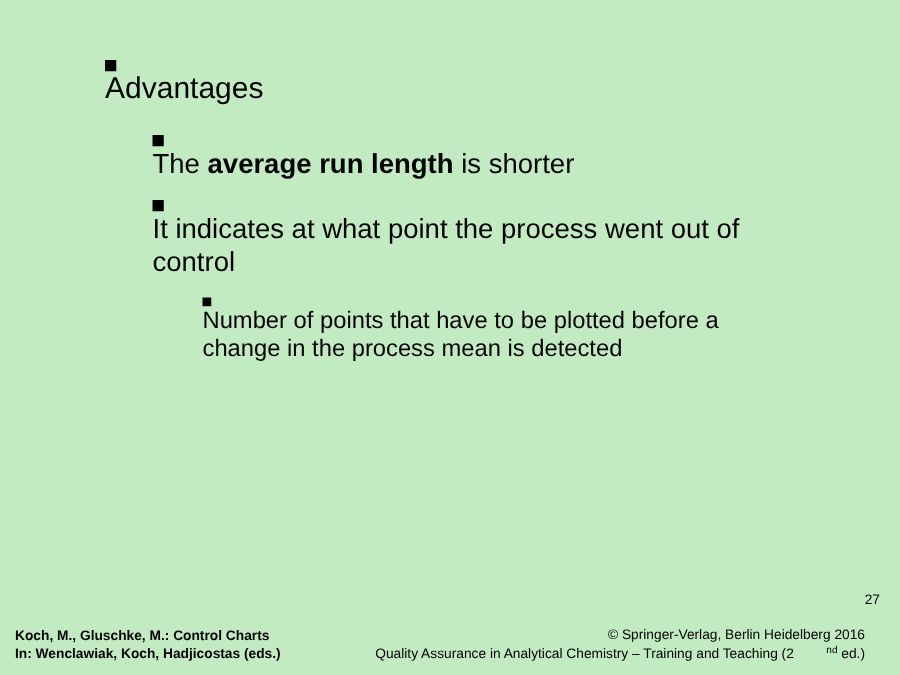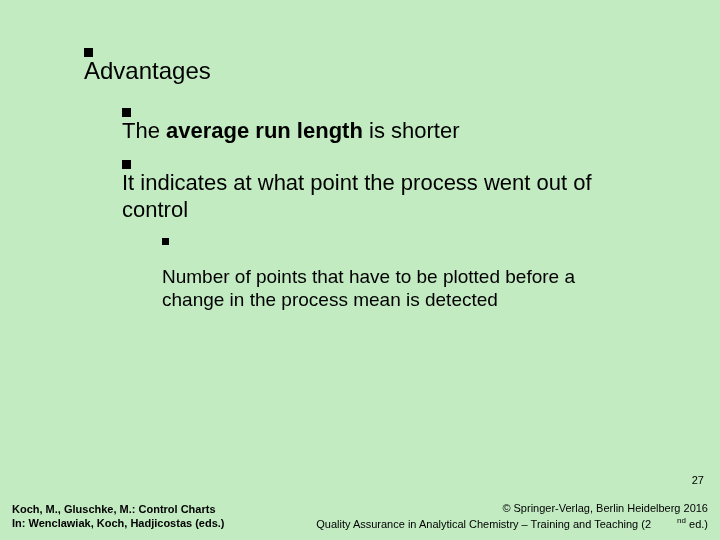--- a/index.html
+++ b/index.html
@@ -30,21 +30,20 @@
     padding-right: 30px;
     margin-bottom: 6px;
     line-height: 1.25;
   }
   .lvl3 {
     font-size: 19px;
     margin-left: 100px;
     padding-right: 40px;
     margin-bottom: 14px;
     line-height: 1.25;
-    gap: 20px;
   }
   .bullet-row { display: flex; align-items: flex-start; flex-direction: column; }
   .sq {
     display: inline-block;
     width: 9px; height: 9px;
     background: #000;
     margin-right: 10px;
     margin-top: 10px;
     flex-shrink: 0;
   }
@@ -52,21 +51,21 @@
   .lvl3 .sq { width: 7px; height: 7px; margin-top: 8px; }
   .bold-inline { font-weight: bold; }
   .pagenum {
     position: absolute;
     right: 16px;
     bottom: 54px;
     font-size: 11px;
   }
   .footer {
     position: absolute;
-    left: 0; right: 0; bottom: 0;
+    left: 0; right: 16px; bottom: 0;
     height: 48px;
     display: flex;
     justify-content: space-between;
     align-items: center;
     padding: 0 12px;
     font-size: 11px;
   }
   .footer-left { font-weight: bold; line-height: 1.3; }
   .footer-right { text-align: right; line-height: 1.3; }
   .sup { font-size: 8px; vertical-align: super; margin-left: 26px; }

